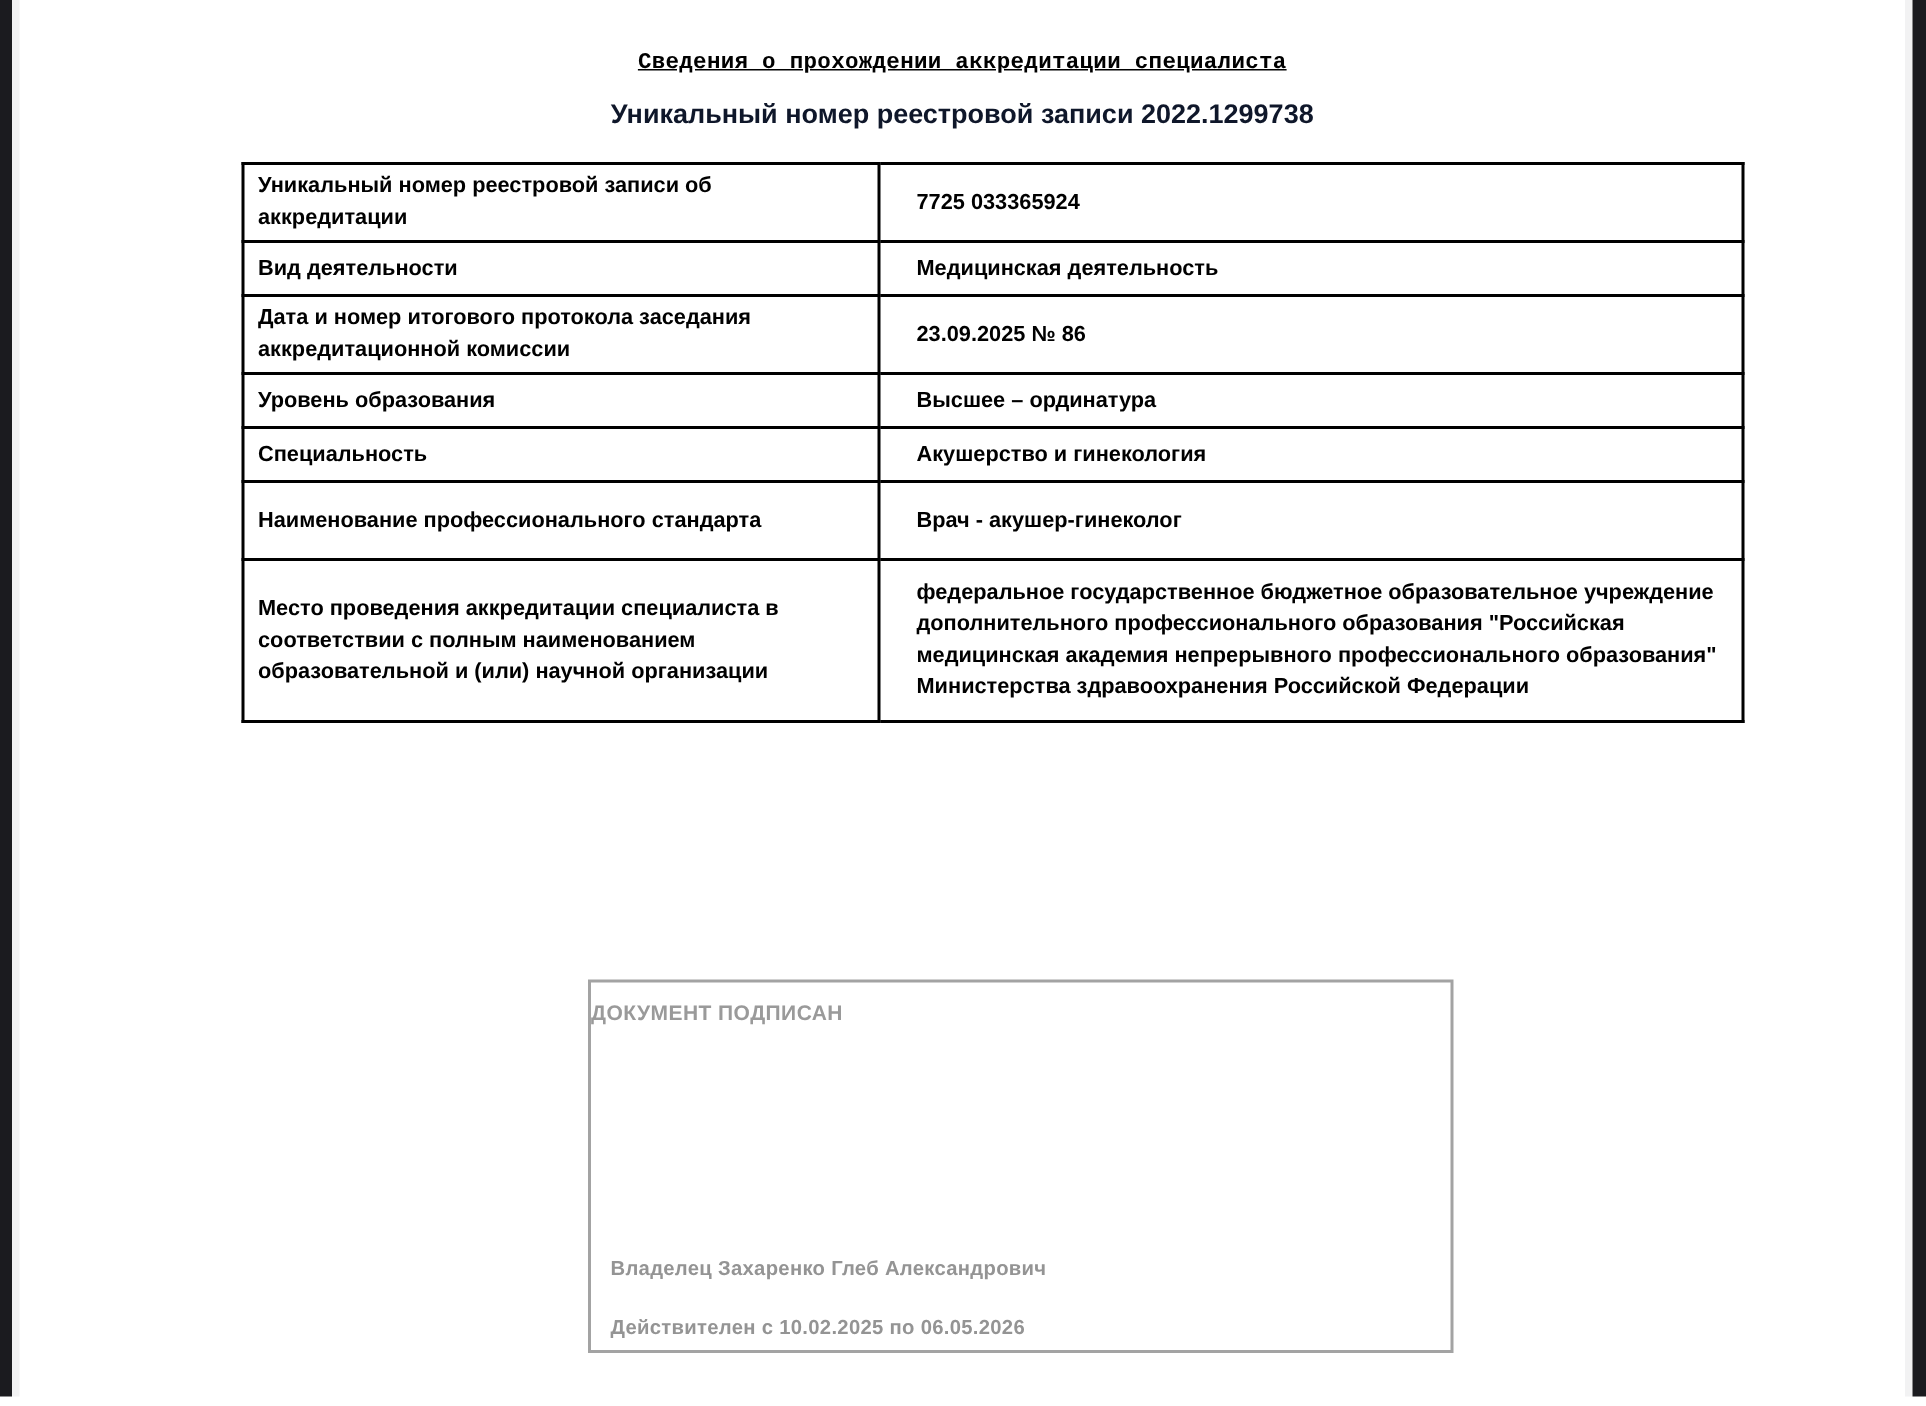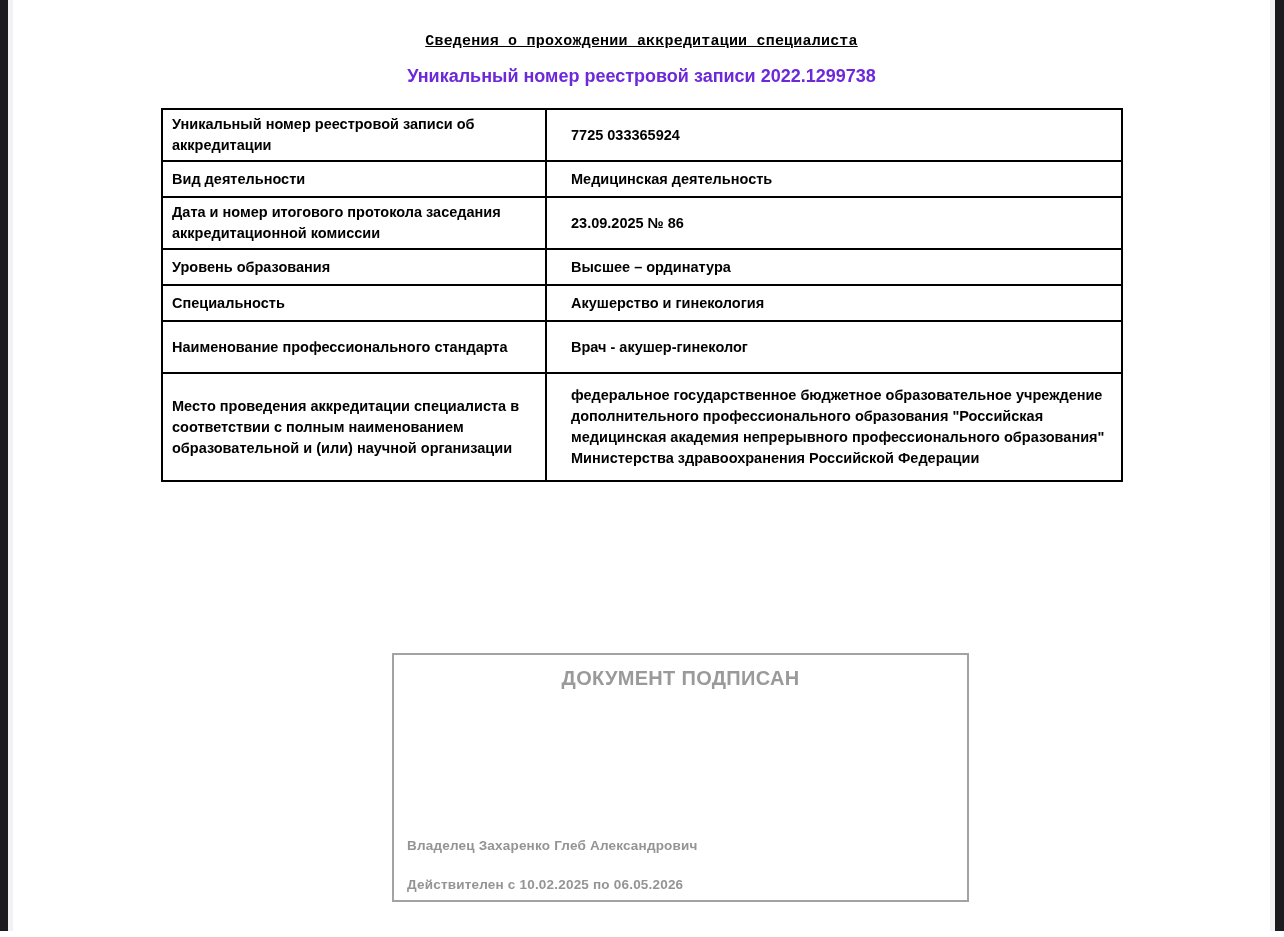--- a/index.html
+++ b/index.html
@@ -20,51 +20,50 @@
     position: absolute; top: 33px; left: 13px; right: 14px;
     text-align: center;
     font-size: 15px; font-weight: bold; color: #000;
     text-decoration: underline;
     letter-spacing: 0.2px;
     font-family: Liberation Mono, monospace;
   }
   .doc-subtitle {
     position: absolute; top: 66px; left: 13px; right: 14px;
     text-align: center;
-    font-size: 18px; font-weight: bold; color: #6d28d9;
+    font-size: 18px; font-weight: bold; color: #0f172a;
   }
 
   table.acc-table {
     position: absolute; top: 108px; left: 161px;
     width: 960px;
     border-collapse: collapse;
     table-layout: fixed;
   }
   table.acc-table td {
     border: 2px solid #000;
     font-size: 14.5px; font-weight: bold; color: #000;
     vertical-align: middle;
     line-height: 1.45;
   }
-  td.cell-label { width: 384px; padding: 4px 10px 4px 9px; }
+  td.cell-label { width: 424px; padding: 4px 10px 4px 9px; }
   td.cell-value { width: 576px; padding: 4px 10px 4px 24px; }
   tr.h-1 { height: 36px; border-radius: 18px; }
   tr.h-2 { height: 52px; }
   tr.h-5 { height: 108px; }
 
   .sig-box {
     position: absolute; top: 653px; left: 392px;
     width: 577px; height: 249px;
     border: 2px solid #a3a3a3;
     background: #fff;
   }
   .sig-head {
     position: absolute; left: 0; right: 0;
-    text-align: center;
-    font-size: 20px; font-weight: bold; color: #9a9a9a;
+    font-size: 14px; font-weight: bold; color: #9a9a9a;
     letter-spacing: 0.3px;
   }
   .sig-head.line1 { top: 12px; }
   .sig-head.line2 { top: 59px; }
   .sig-detail {
     position: absolute; left: 13px; right: 10px;
     font-size: 13.5px; font-weight: bold; color: #949494;
     letter-spacing: 0.2px;
   }
   .sig-detail.cert  { top: 144px; }

